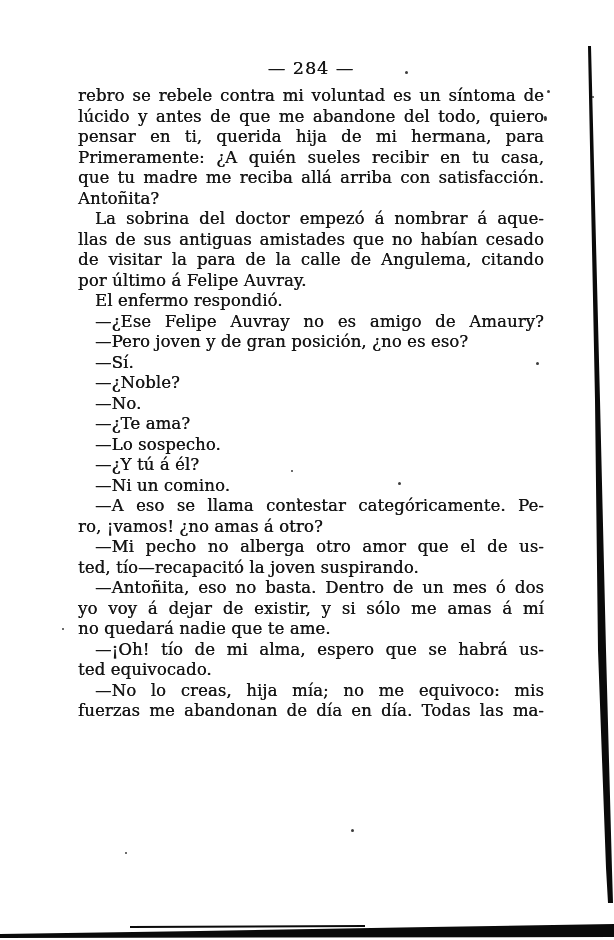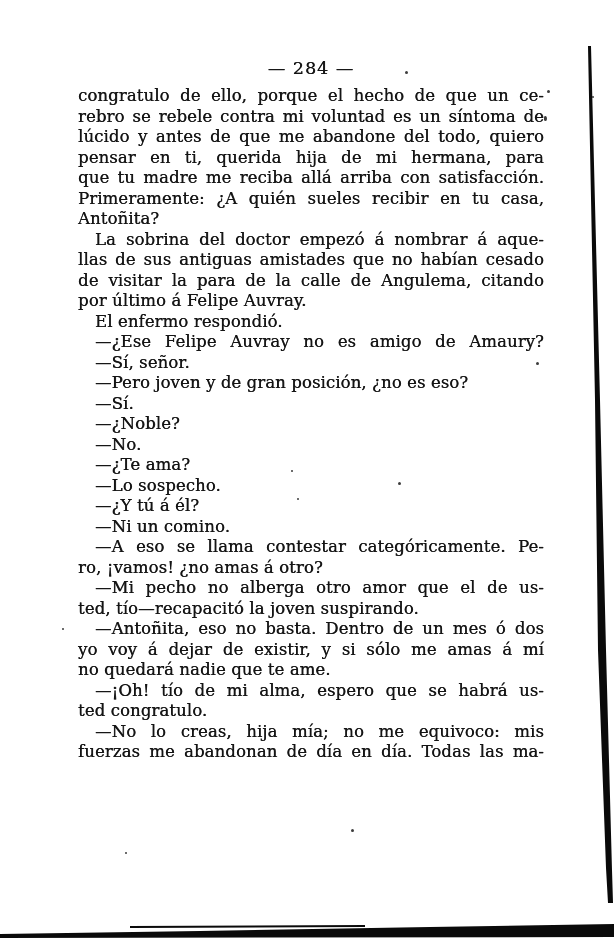--- a/index.html
+++ b/index.html
@@ -62,51 +62,49 @@
   }
 </style>
 </head>
 <body>
 
 <div class="page">
 
   <div class="page-number">— 284 —</div>
 
   <div class="text-block">
-      <div class="line justify">congratulo de ello, porque el hecho de que un ce-</div>
       <div class="line justify">rebro se rebele contra mi voluntad es un síntoma de</div>
       <div class="line justify">lúcido y antes de que me abandone del todo, quiero</div>
       <div class="line justify">pensar en ti, querida hija de mi hermana, para</div>
+      <div class="line justify">Primeramente: ¿A quién sueles recibir en tu casa,</div>
       <div class="line justify">que tu madre me reciba allá arriba con satisfacción.</div>
-      <div class="line justify">Primeramente: ¿A quién sueles recibir en tu casa,</div>
       <div class="line">Antoñita?</div>
       <div class="line indent justify">La sobrina del doctor empezó á nombrar á aque-</div>
       <div class="line justify">llas de sus antiguas amistades que no habían cesado</div>
       <div class="line justify">de visitar la para de la calle de Angulema, citando</div>
       <div class="line">por último á Felipe Auvray.</div>
       <div class="line indent">El enfermo respondió.</div>
       <div class="line indent justify">—¿Ese Felipe Auvray no es amigo de Amaury?</div>
-      <div class="line indent">—Sí, señor.</div>
       <div class="line indent">—Pero joven y de gran posición, ¿no es eso?</div>
       <div class="line indent">—Sí.</div>
       <div class="line indent">—¿Noble?</div>
       <div class="line indent">—No.</div>
       <div class="line indent">—¿Te ama?</div>
       <div class="line indent">—Lo sospecho.</div>
       <div class="line indent">—¿Y tú á él?</div>
       <div class="line indent">—Ni un comino.</div>
       <div class="line indent justify">—A eso se llama contestar categóricamente. Pe-</div>
       <div class="line">ro, ¡vamos! ¿no amas á otro?</div>
       <div class="line indent justify">—Mi pecho no alberga otro amor que el de us-</div>
       <div class="line">ted, tío—recapacitó la joven suspirando.</div>
       <div class="line indent justify">—Antoñita, eso no basta. Dentro de un mes ó dos</div>
       <div class="line justify">yo voy á dejar de existir, y si sólo me amas á mí</div>
       <div class="line">no quedará nadie que te ame.</div>
       <div class="line indent justify">—¡Oh! tío de mi alma, espero que se habrá us-</div>
-      <div class="line">ted congratulo.</div>
+      <div class="line">ted equivocado.</div>
       <div class="line indent justify">—No lo creas, hija mía; no me equivoco: mis</div>
       <div class="line justify">fuerzas me abandonan de día en día. Todas las ma-</div>
     </div>
 
   <svg class="artifacts-svg" width="614" height="940" viewBox="0 0 614 940">
     <polygon fill="#0a0a0a" points="588,46 591,46 600,400 606,650 612,870 613,903 608,903 606,868 598,650 595,400"></polygon>
     <polygon fill="#0a0a0a" points="0,934 200,931 430,927 614,924 614,937 0,938"></polygon>
     <polygon fill="#0a0a0a" points="130,926 365,925 365,927 130,928"></polygon>
   </svg>
 

